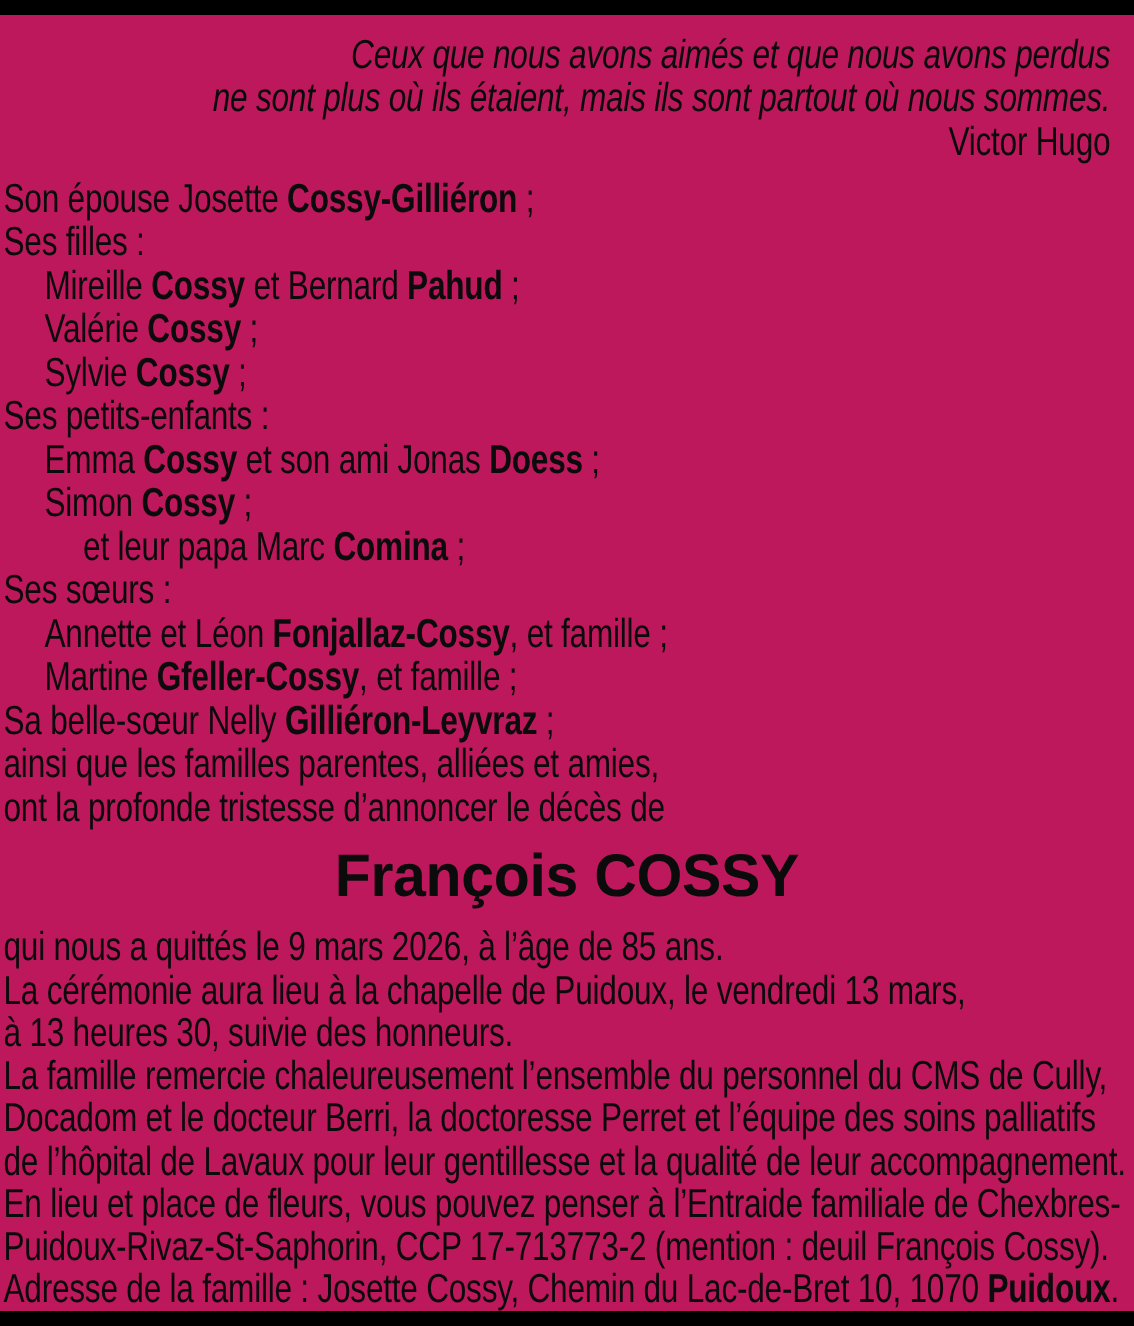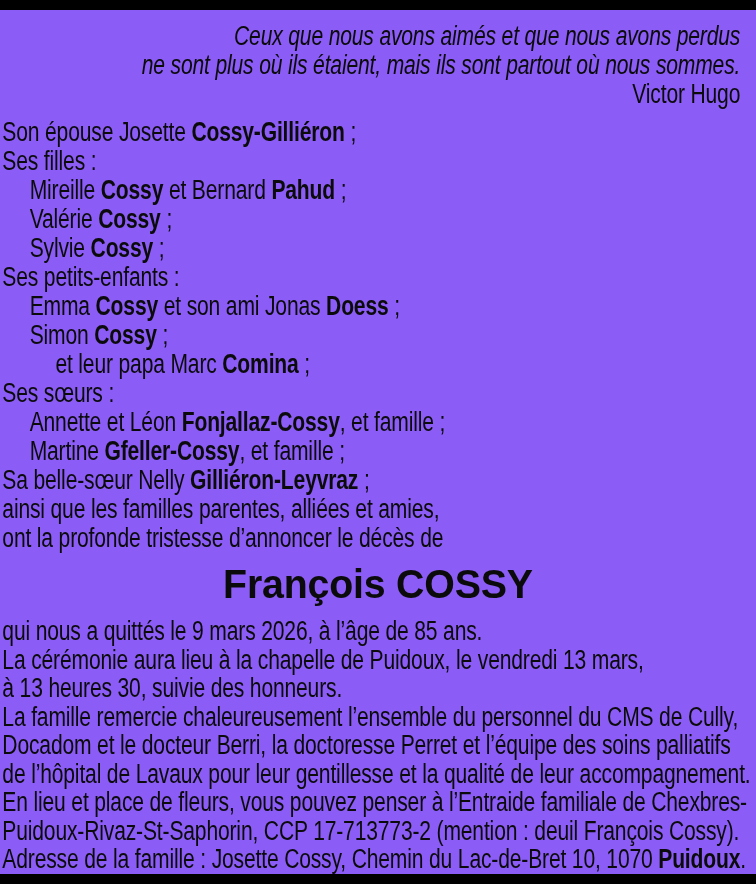--- a/index.html
+++ b/index.html
@@ -1,20 +1,20 @@
 <!DOCTYPE html>
 <html><head>
 <meta charset="utf-8">
 <style>
   html, body { margin: 0; padding: 0; background: #ffffff; }
   .page {
     position: relative;
     width: 756px;
     height: 884px;
-    background: #8b5cf6;
+    background: #be185d;
     overflow: hidden;
     font-family: "Liberation Sans", "DejaVu Sans", sans-serif;
     color: #0b0b0b;
   }
   .rule {
     position: absolute;
     left: 0;
     right: 0;
     height: 10px;
     background: #000000;

